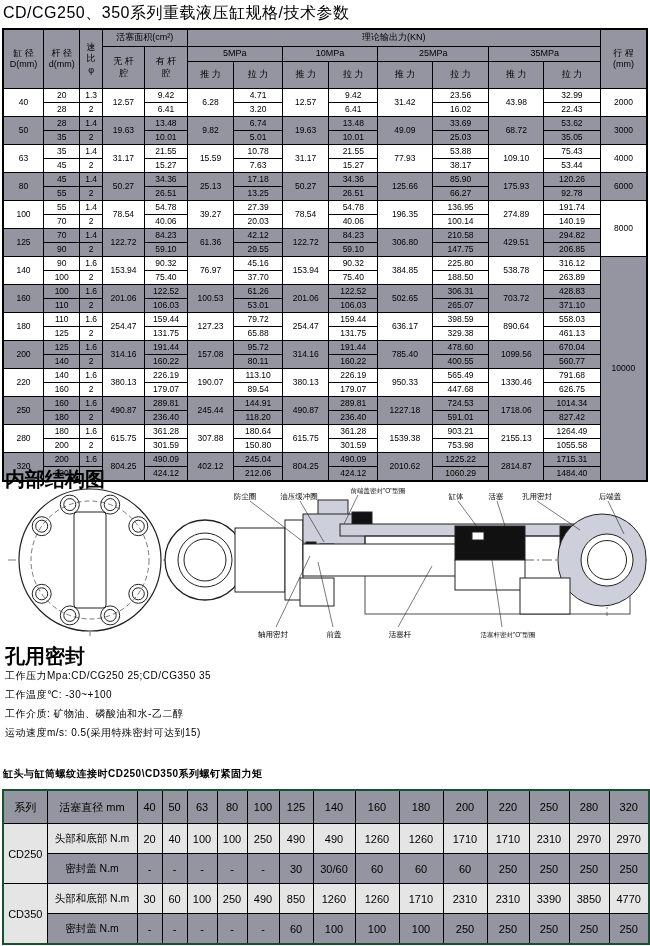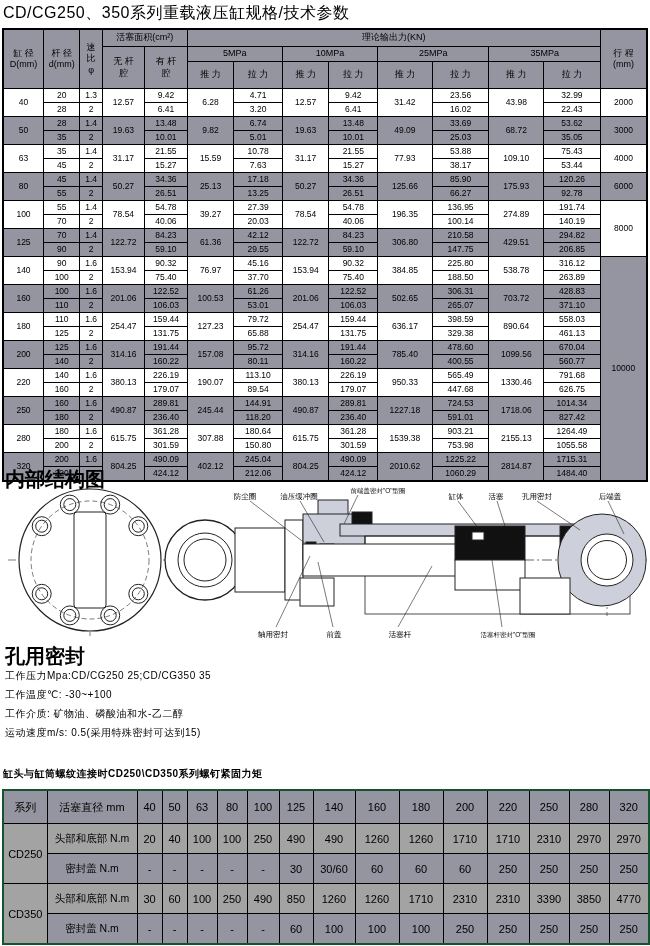--- a/index.html
+++ b/index.html
@@ -24,21 +24,21 @@
   .wc-lines{position:absolute;left:5px;top:666px;font-size:10px;line-height:19px;letter-spacing:0.5px;}
   
   .torque-title{position:absolute;left:3px;top:767px;font-size:10px;font-weight:bold;letter-spacing:0.5px;}
   .torque{position:absolute;left:2px;top:789px;width:646px;border:2px solid #14532d;}
   .torque th,.torque td{border:1px solid #000;text-align:center;vertical-align:middle;
         padding:0;font-weight:normal;font-size:11px;overflow:hidden;}
   .torque th{height:32px;background:var(--shade);}
   .torque td{height:29px;}
   .torque td.lbl{font-size:10.5px;}
   .torque td.shade-cell{background:var(--shade);}
-  .torque td.white-cell{background:#a3a3a3;}
+  .torque td.white-cell{background:#e5e5e5;}
 </style>
 </head>
 <body>
 
 <div class="page">
 
   <div class="doc-title">CD/CG250、350系列重载液压缸规格/技术参数</div>
 
   <table class="spec">
     <colgroup>

